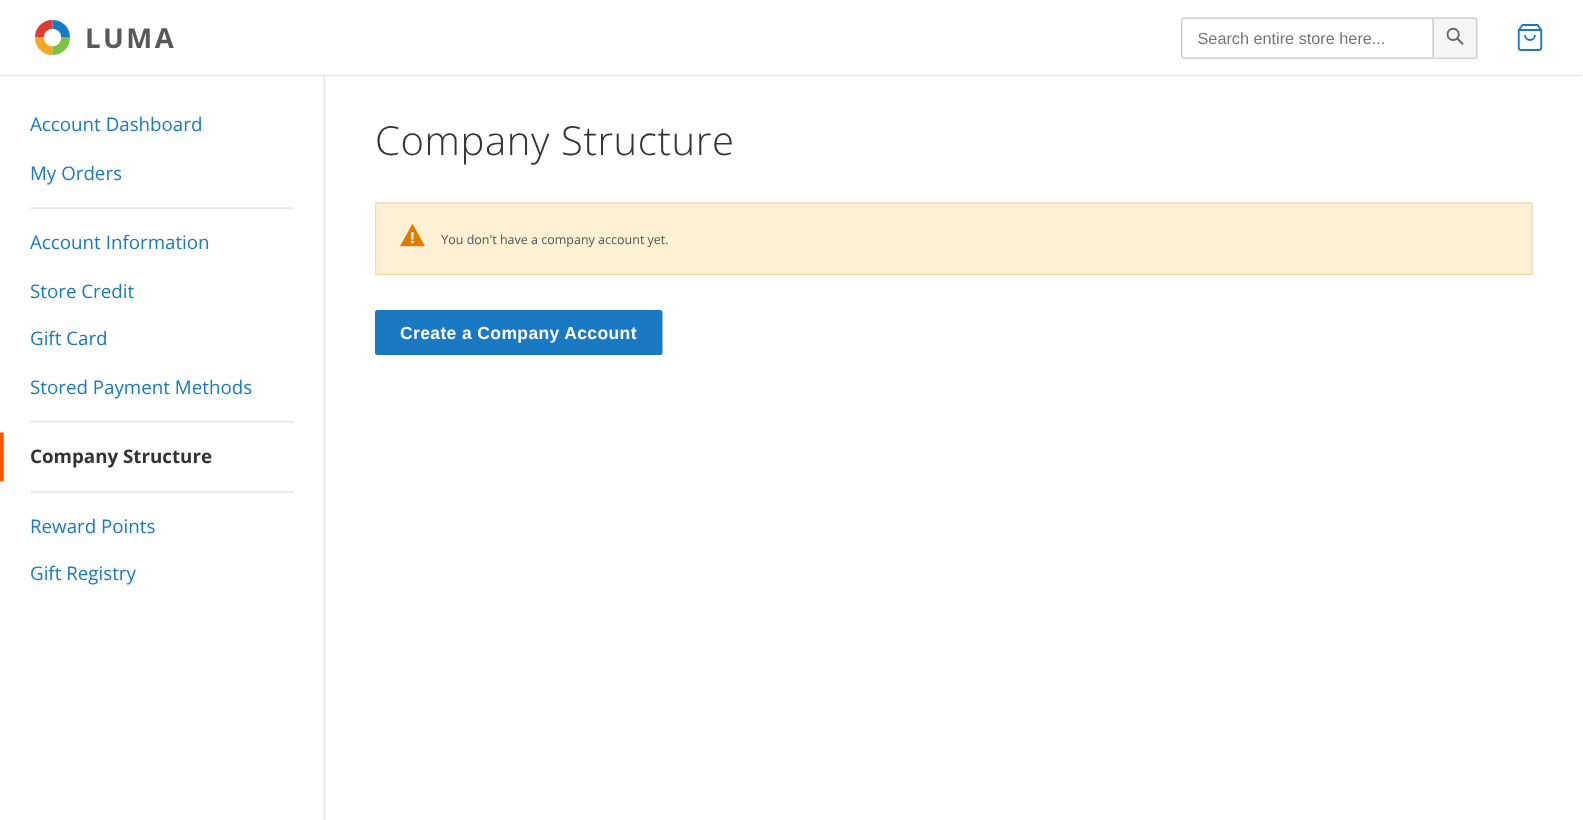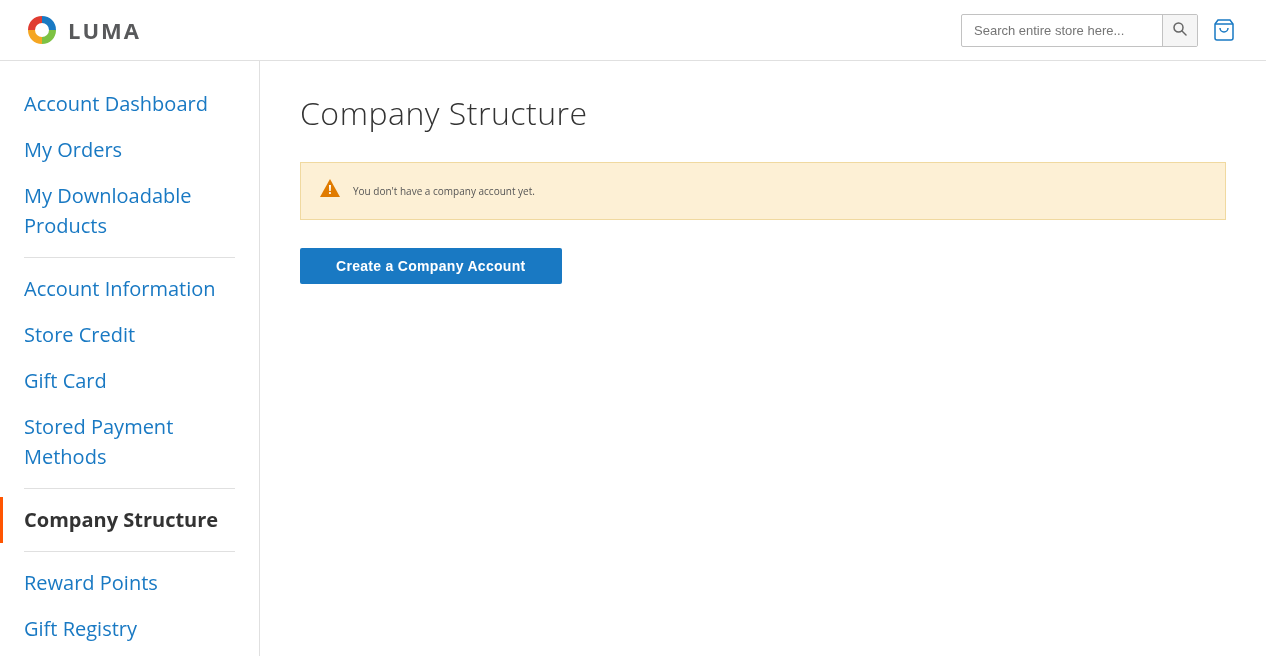--- a/index.html
+++ b/index.html
@@ -26,21 +26,21 @@
     .logo-text {
       font-size: 22px;
       font-weight: 700;
       letter-spacing: 2px;
       color: #58595b;
       text-transform: uppercase;
     }
     .header-right {
       display: flex;
       align-items: center;
-      gap: 8px;
+      gap: 24px;
     }
     .search-box {
       display: flex;
       align-items: center;
       border: 1px solid #c2c2c2;
       border-radius: 2px;
       overflow: hidden;
     }
     .search-input {
       border: none;
@@ -81,21 +81,21 @@
       min-width: 260px;
       padding: 20px 0;
       border-right: 1px solid #e0e0e0;
       background: #fff;
     }
     .sidebar-item {
       display: block;
       padding: 8px 24px;
       color: #1979c3;
       text-decoration: none;
-      font-size: 20px;
+      font-size: 15px;
       cursor: pointer;
       line-height: 1.5;
     }
     .sidebar-item.active {
       color: #333;
       font-weight: 700;
       border-left: 3px solid #ff5501;
       padding-left: 21px;
     }
     .sidebar-divider {
@@ -133,21 +133,21 @@
       flex-shrink: 0;
     }
     .alert-text {
       font-size: 10px;
       color: #555;
     }
     .create-btn {
       background: #1979c3;
       color: #fff;
       border: none;
-      padding: 10px 36px;
+      padding: 10px 20px;
       font-size: 14px;
       font-weight: 600;
       cursor: pointer;
       border-radius: 2px;
       letter-spacing: 0.3px;
     }
   </style>
 </head>
 <body>
 
@@ -182,21 +182,20 @@
       </svg>
     </div>
   </div>
 </header>
 
 <div class="main-layout">
 
   <nav class="sidebar">
     <a class="sidebar-item">Account Dashboard</a>
     <a class="sidebar-item">My Orders</a>
-    <a class="sidebar-item">My Downloadable Products</a>
     <hr class="sidebar-divider">
     <a class="sidebar-item">Account Information</a>
     <a class="sidebar-item">Store Credit</a>
     <a class="sidebar-item">Gift Card</a>
     <a class="sidebar-item">Stored Payment Methods</a>
     <hr class="sidebar-divider">
     <a class="sidebar-item active">Company Structure</a>
     <hr class="sidebar-divider">
     <a class="sidebar-item">Reward Points</a>
     <a class="sidebar-item">Gift Registry</a>

